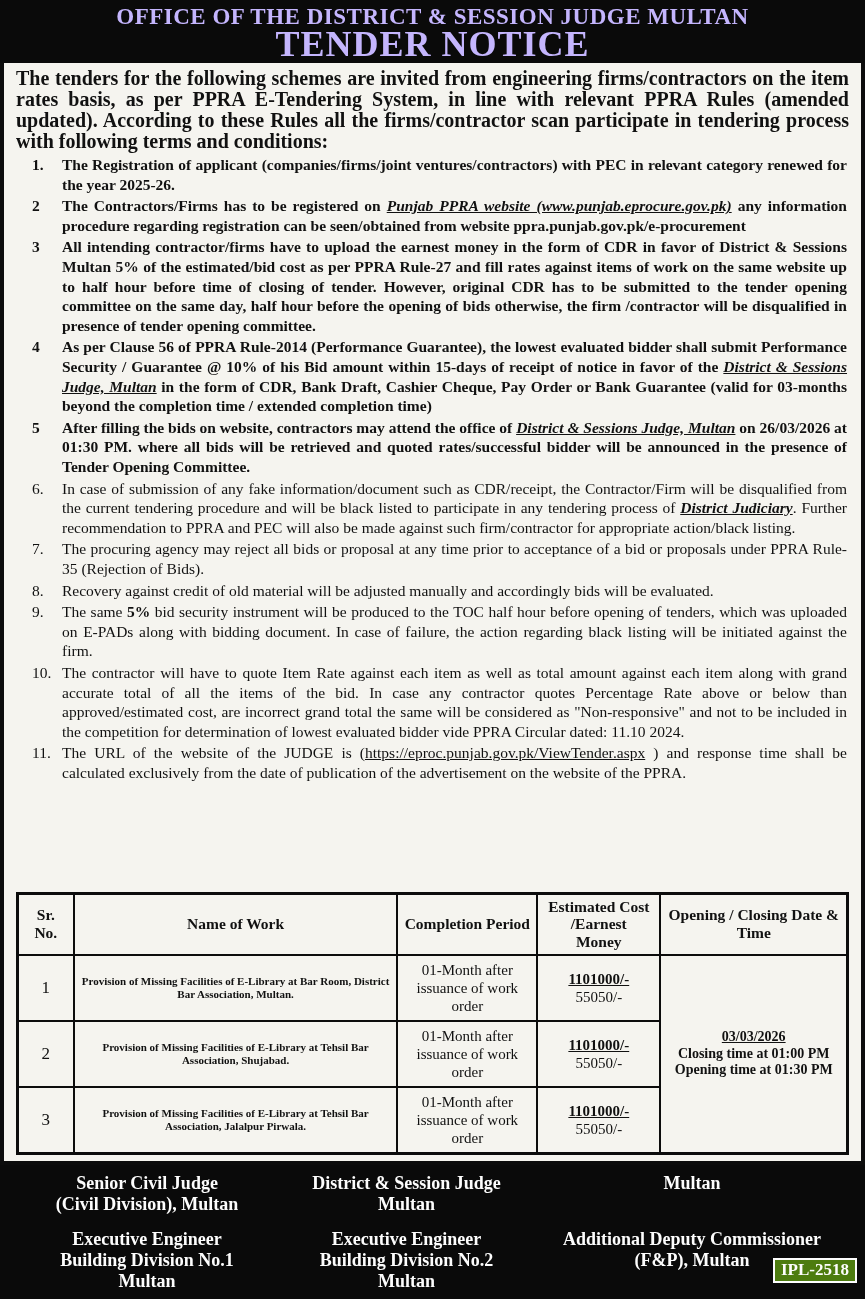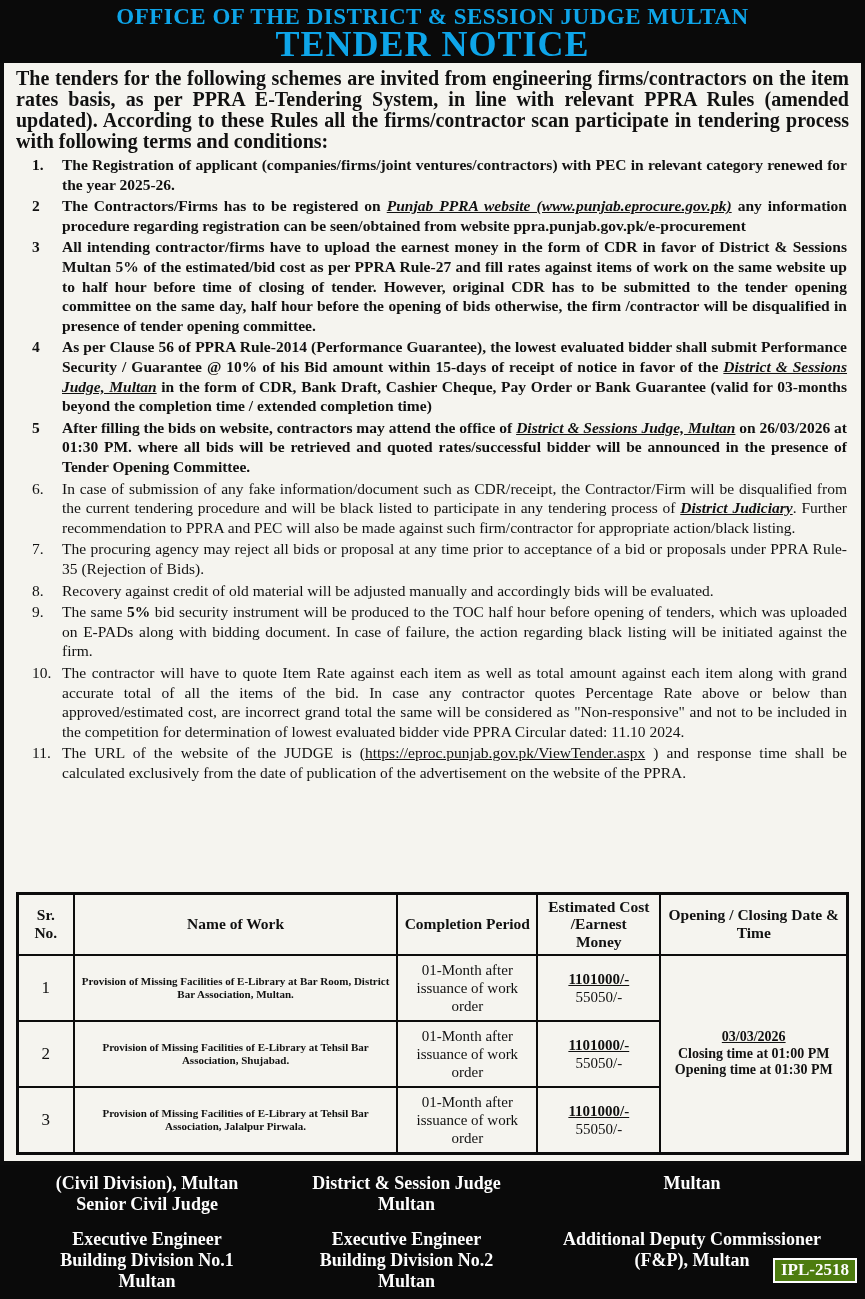--- a/index.html
+++ b/index.html
@@ -9,21 +9,21 @@
     margin:0 auto;
     background:#f5f4ef;
     font-family:"Liberation Serif","DejaVu Serif",serif;
     color:#111;
     box-sizing:border-box;
     overflow:hidden;
     display:flex;flex-direction:column;
   }
   
   .masthead{
-    background:#0a0a0a;color:#0ea5e9;
+    background:#0a0a0a;color:#c4b5fd;
     text-align:center;
     padding:5px 0 2px 0;
     flex:0 0 auto;
   }
   .masthead .office{
     font-size:23px;font-weight:bold;letter-spacing:.5px;line-height:1.0;
   }
   .masthead .title{
     font-size:36px;font-weight:bold;letter-spacing:1px;line-height:.92;
   }
@@ -214,22 +214,22 @@
               <div class="cost-bottom">55050/-</div>
             </td>
           </tr>
         </tbody>
     </table>
   </main>
 
   <footer class="signatures">
     <div class="sig-grid" id="sig-grid">
         <div class="sig-cell">
+          <div class="sig-line">Senior Civil Judge</div>
           <div class="sig-line">(Civil Division), Multan</div>
-          <div class="sig-line">Senior Civil Judge</div>
         </div>
         <div class="sig-cell">
           <div class="sig-line">District &amp; Session Judge</div>
           <div class="sig-line">Multan</div>
         </div>
         <div class="sig-cell">
           <div class="sig-line">Multan</div>
         </div>
         <div class="sig-cell">
           <div class="sig-line">Executive Engineer</div>

